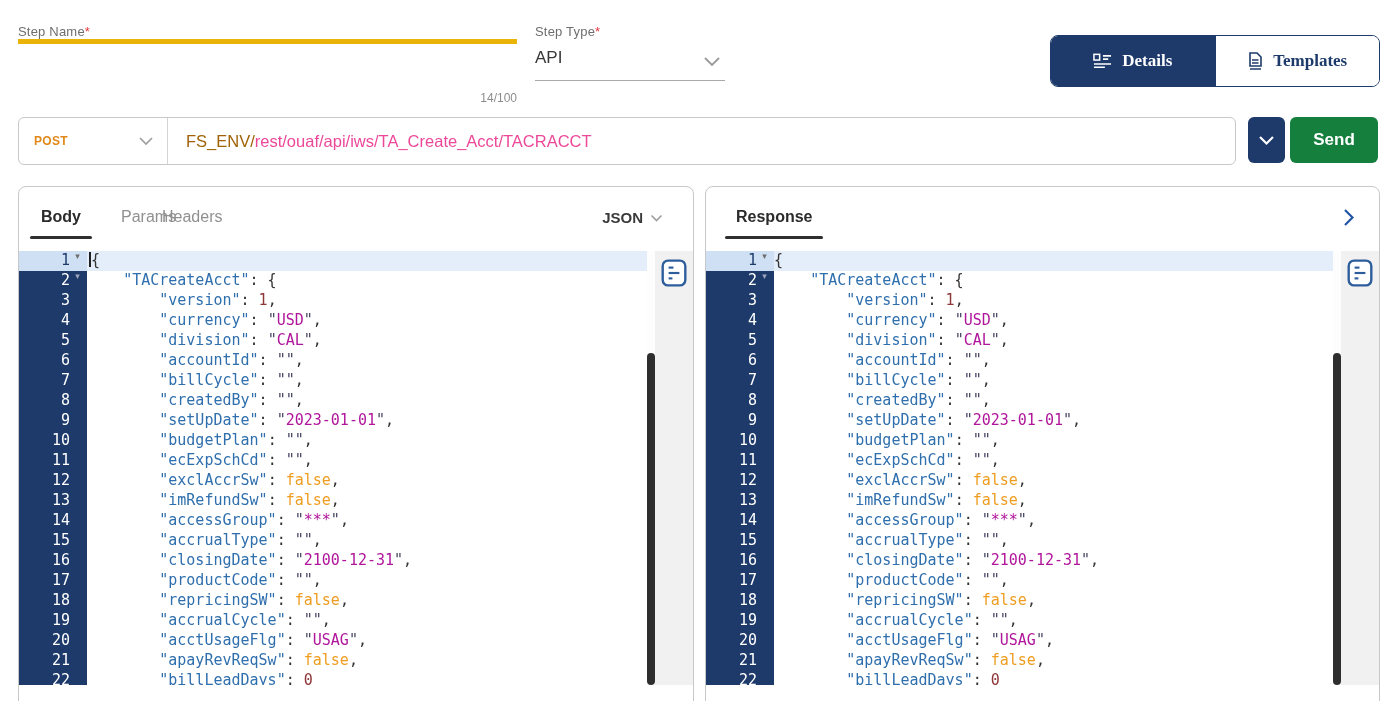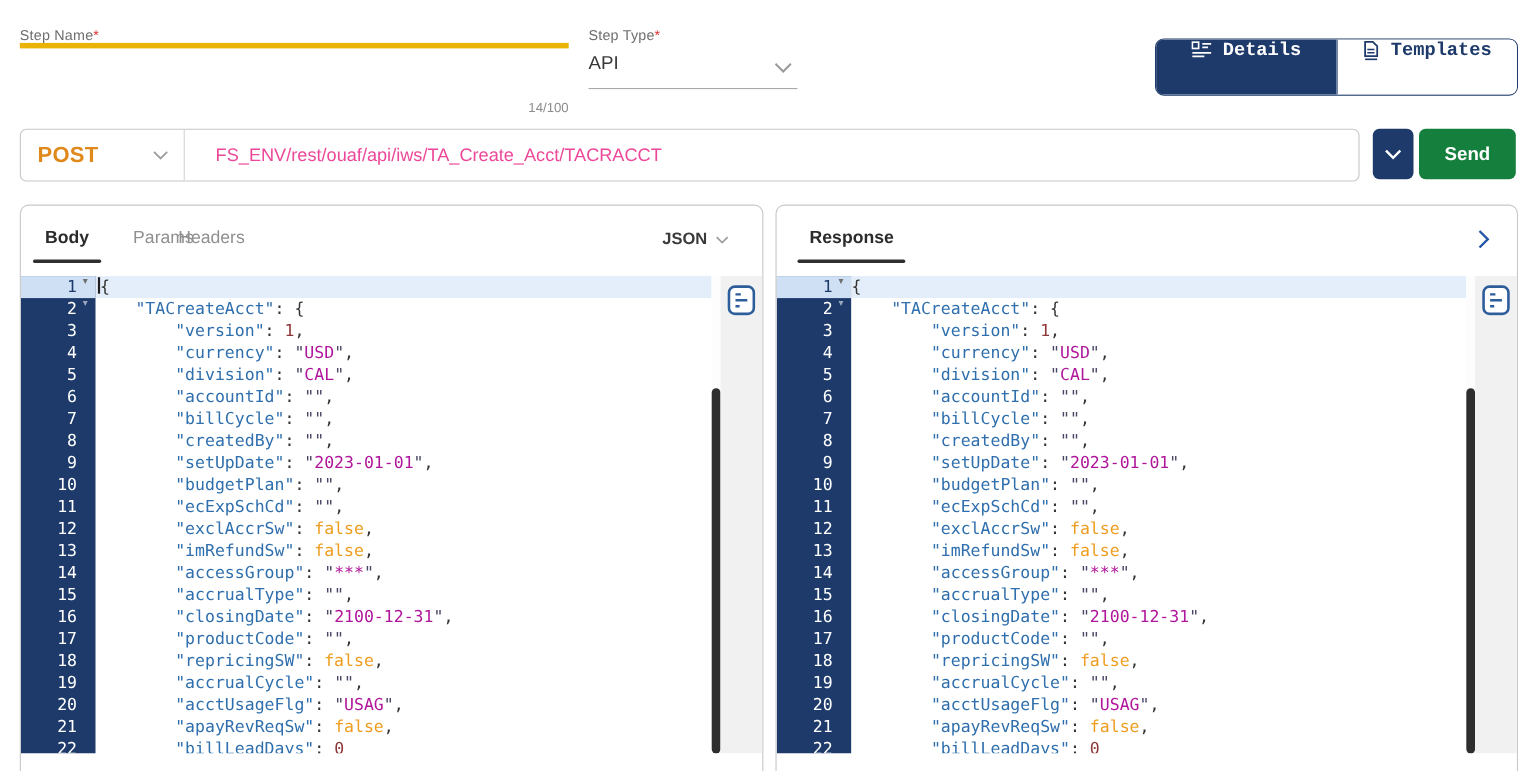--- a/index.html
+++ b/index.html
@@ -17,36 +17,36 @@
   .counter{position:absolute;left:18px;top:91px;width:499px;text-align:right;
            font-size:12px;color:#8d8d8d;}
 
   .rest-btn{position:absolute;left:745px;top:37px;width:200px;height:47px;
             border:1px solid #1d3a6a;border-radius:8px;background:#fff;color:#1d3a6a;
             font-size:17px;font-weight:bold;display:flex;align-items:center;
             justify-content:center;gap:10px;cursor:pointer;font-family:inherit;}
 
   .segmented{position:absolute;left:1050px;top:35px;width:328px;height:50px;
              border:1.5px solid #1d3a6a;border-radius:8px;display:flex;overflow:hidden;background:#fff;}
-  .seg-btn{flex:1;display:flex;align-items:flex-start;justify-content:center;gap:10px;
+  .seg-btn{flex:1;display:flex;align-items:center;justify-content:center;gap:10px;
            font-size:17px;font-weight:bold;background:#fff;color:#1d3a6a;border:none;
-           cursor:pointer;font-family:Liberation Mono, monospace;}
+           cursor:pointer;font-family:Liberation Serif, serif;}
   .seg-btn.active{background:#1d3a6a;color:#fff;}
   .seg-btn + .seg-btn{border-left:1.5px solid #1d3a6a;}
 
   
   .url-bar{position:absolute;left:18px;top:117px;width:1216px;height:46px;
            border:1px solid #c8c8c8;border-radius:6px;background:#fff;
            display:flex;align-items:center;}
   .method{position:relative;width:149px;height:100%;display:flex;align-items:center;
           padding-left:15px;box-sizing:border-box;border-right:1px solid #d4d4d4;cursor:pointer;}
-  .method-label{font-size:20px;font-weight:bold;color:#e0891a;letter-spacing:.3px;}
+  .method-label{font-size:12px;font-weight:bold;color:#e0891a;letter-spacing:.3px;}
   .method .caret{position:absolute;right:13px;top:18px;}
   .url-text{padding-left:18px;font-size:16.5px;white-space:nowrap;}
-  .url-env{color:#ec4899;margin-left:10px;}
+  .url-env{color:#a16207;}
   .url-path{color:#ec4899;}
 
   .send-caret{position:absolute;left:1248px;top:117px;width:37px;height:46px;
               background:#1d3a6a;border:none;border-radius:6px;cursor:pointer;
               display:flex;align-items:center;justify-content:center;}
   .send-btn{position:absolute;left:1290px;top:117px;width:88px;height:46px;
             background:#15803d;border:none;border-radius:6px;color:#fff;font-size:17px;
             font-weight:bold;cursor:pointer;font-family:inherit;}
 
   

